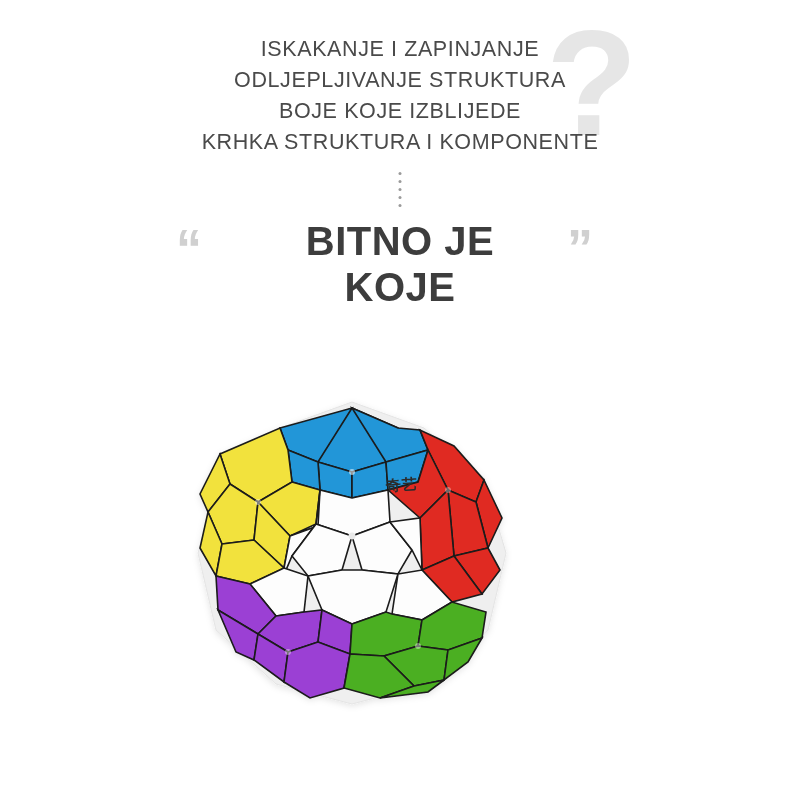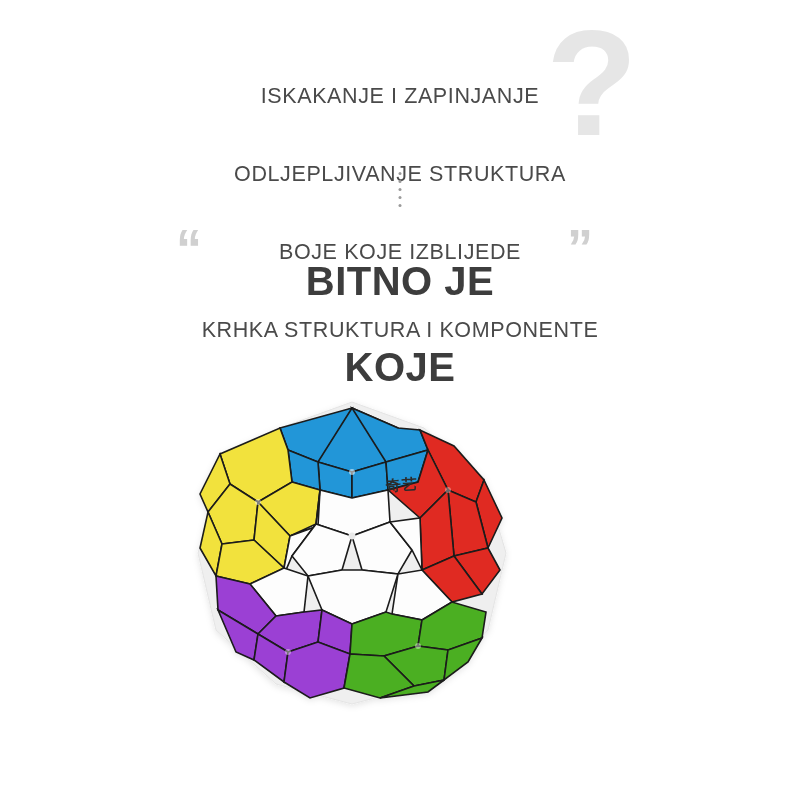--- a/index.html
+++ b/index.html
@@ -43,21 +43,20 @@
     width: 800px;
     text-align: center;
   }
   .issues .line {
     font-size: 21.5px;
     letter-spacing: 0.6px;
     line-height: 31px;
     color: #4a4a4a;
     font-weight: 500;
     white-space: nowrap;
-    margin-top: 47px;
   }
 
   
   .divider {
     position: absolute;
     top: 172px;
     left: 400px;
     transform: translateX(-50%);
     display: flex;
     flex-direction: column;
@@ -79,21 +78,20 @@
     left: 0;
     width: 800px;
     text-align: center;
   }
   .headline {
     font-size: 40px;
     font-weight: bold;
     line-height: 46px;
     color: #3d3d3d;
     letter-spacing: 0.5px;
-    margin-top: 40px;
   }
   .quote {
     position: absolute;
     font-size: 52px;
     font-weight: bold;
     color: #d0d0d0;
     line-height: 1;
     user-select: none;
   }
   .quote.left { top: 222px; left: 176px; }

